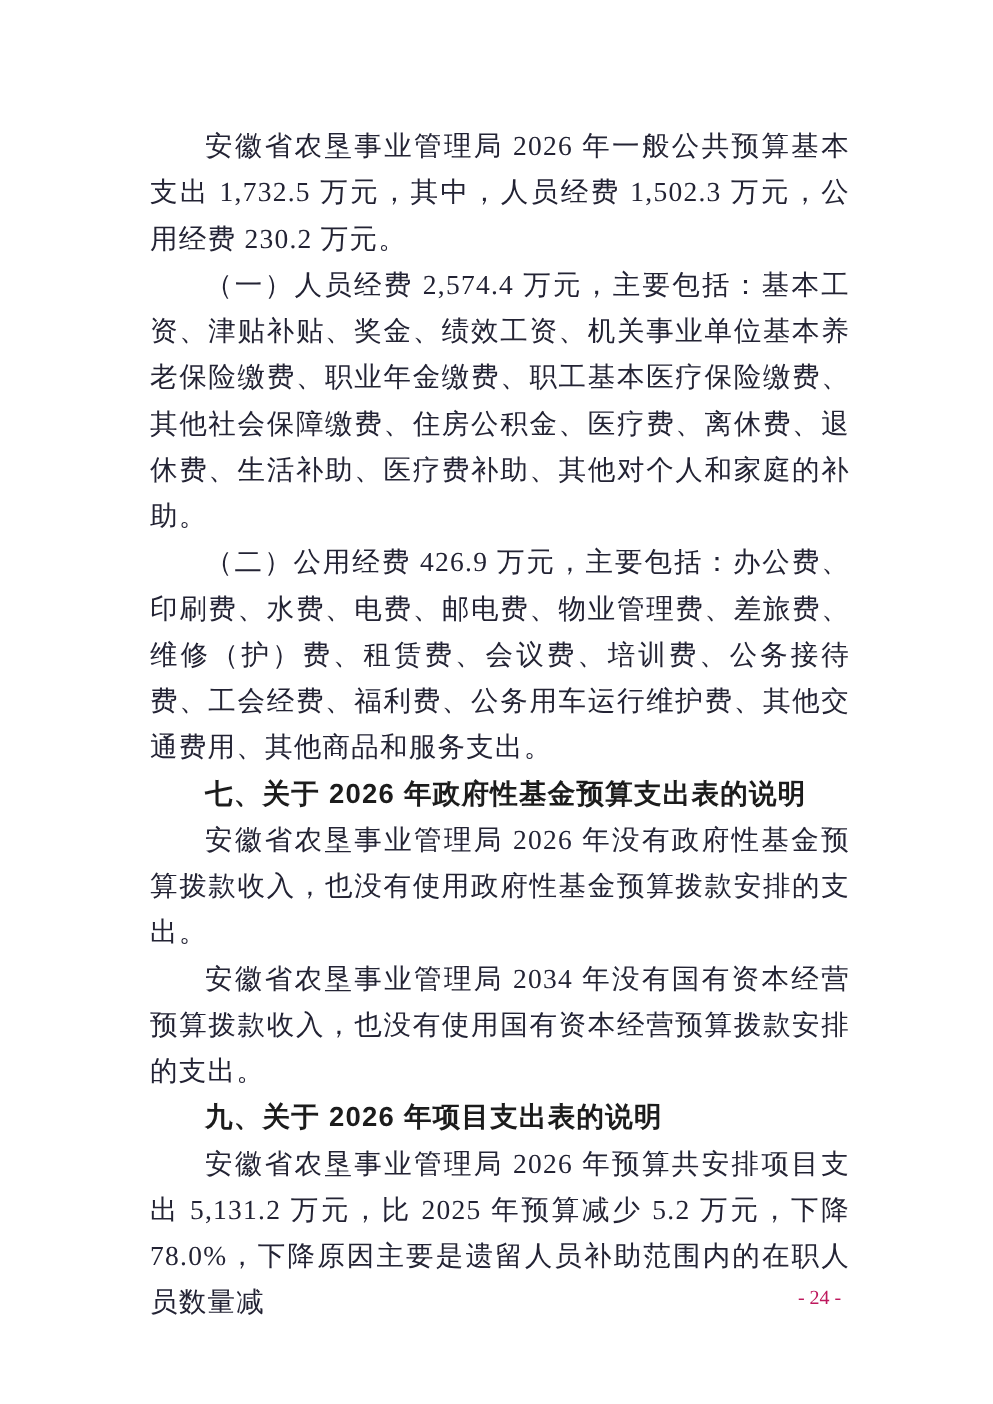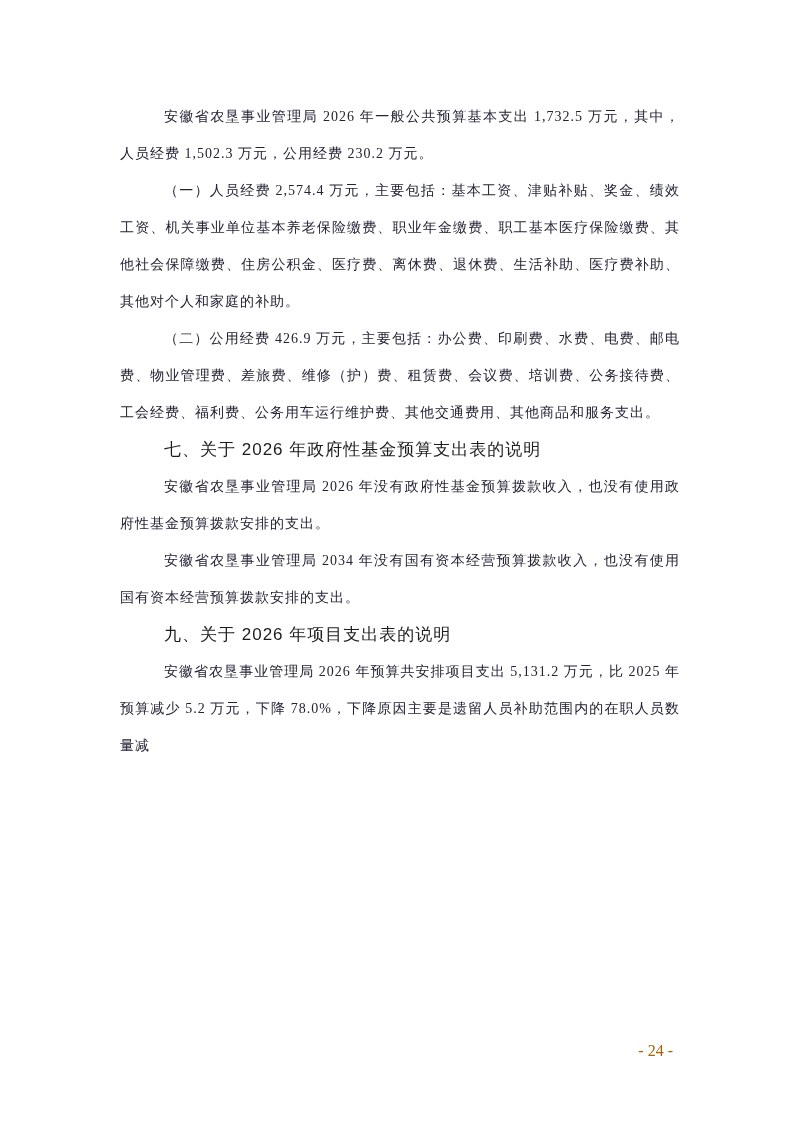--- a/index.html
+++ b/index.html
@@ -16,48 +16,47 @@
     font-family: "Liberation Serif", "DejaVu Serif", serif;
   }
   .content {
     position: absolute;
     left: 120px;
     top: 98px;
     width: 560px;
   }
   .para {
     margin: 0;
-    font-size: 14px;
+    font-size: 22px;
     line-height: 37px;
     letter-spacing: 1px;
     text-align: justify;
     text-justify: inter-character;
     text-indent: 44px;
     color: #232334;
     font-family: "Liberation Serif", "DejaVu Serif", serif;
   }
   .heading {
     margin: 0;
-    font-size: 17px;
+    font-size: 22px;
     line-height: 37px;
     letter-spacing: 1px;
-    font-weight: normal;
+    font-weight: bold;
     text-indent: 44px;
     color: #1c1c1c;
     font-family: "Liberation Sans", "DejaVu Sans", sans-serif;
   }
   .page-number {
     position: absolute;
     top: 1029px;
     right: 121px;
     font-size: 16px;
     line-height: 20px;
-    color: #a16207;
+    color: #be185d;
     font-family: "Liberation Serif", "DejaVu Serif", serif;
-    margin-top: 12px;
   }
 </style>
 </head>
 <body>
 
 <div class="page">
   <main class="content">
     <p class="para">安徽省农垦事业管理局 2026 年一般公共预算基本支出 1,732.5 万元，其中，人员经费 1,502.3 万元，公用经费 230.2 万元。</p>
     <p class="para">（一）人员经费 2,574.4 万元，主要包括：基本工资、津贴补贴、奖金、绩效工资、机关事业单位基本养老保险缴费、职业年金缴费、职工基本医疗保险缴费、其他社会保障缴费、住房公积金、医疗费、离休费、退休费、生活补助、医疗费补助、其他对个人和家庭的补助。</p>
     <p class="para">（二）公用经费 426.9 万元，主要包括：办公费、印刷费、水费、电费、邮电费、物业管理费、差旅费、维修（护）费、租赁费、会议费、培训费、公务接待费、工会经费、福利费、公务用车运行维护费、其他交通费用、其他商品和服务支出。</p>

